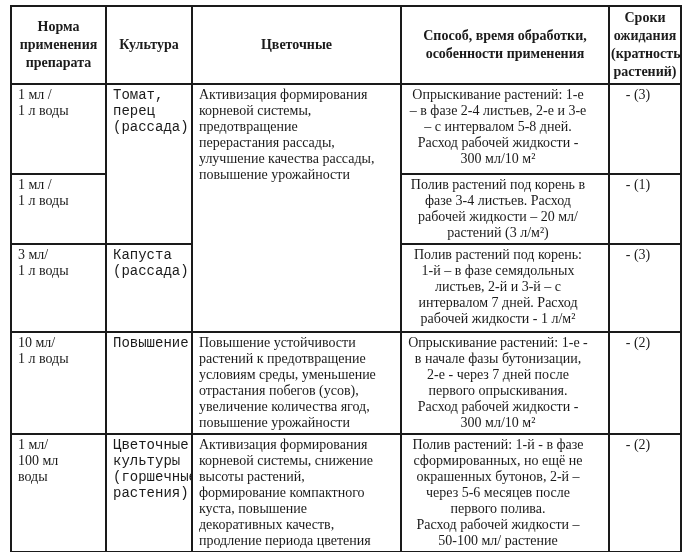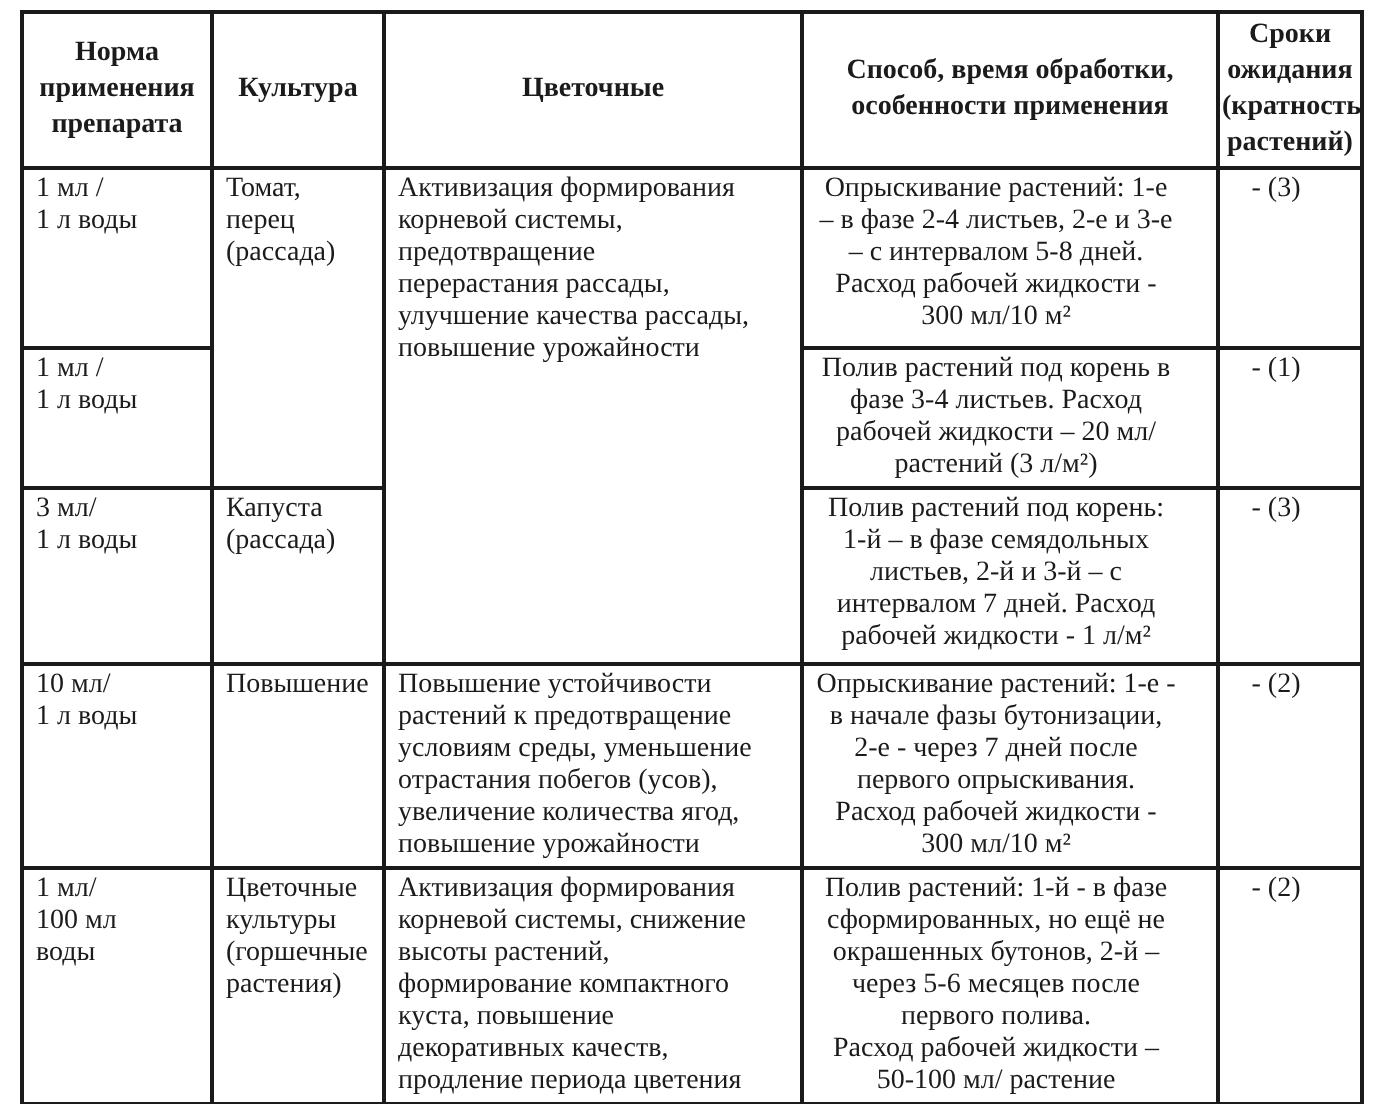--- a/index.html
+++ b/index.html
@@ -32,21 +32,21 @@
     padding: 2px 20px 2px 6px;
   }
   table.apptable th {
     font-weight: bold;
     text-align: center;
     vertical-align: middle;
     padding: 2px 1px;
     line-height: 18px;
   }
   td.c-norm    { text-align: left; }
-  td.c-culture { text-align: left; }
+  td.c-culture { text-align: left; font-family: Liberation Mono, monospace; }
   td.c-purpose { text-align: left; margin-left: 24px; }
   td.c-method  { text-align: center; }
   td.c-wait    { text-align: center; padding: 2px 1px; }
   tr.h-header  { height: 67px; }
   tr.h-r1 { height: 90px; }
   tr.h-r2 { height: 68px; }
   tr.h-r3 { height: 88px; }
   tr.h-r4 { height: 98px; border-radius: 11px; }
   tr.h-r5 { height: 117px; }
 </style>

